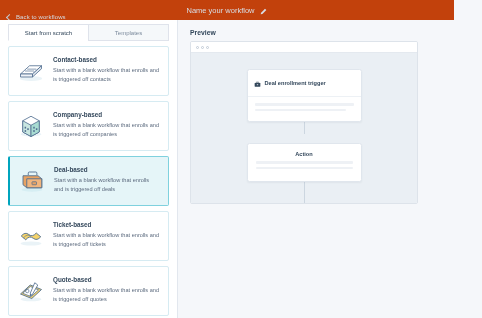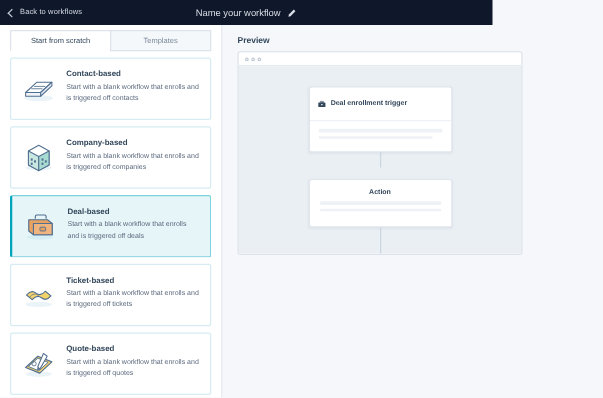--- a/index.html
+++ b/index.html
@@ -6,23 +6,23 @@
   html, body {
     width: 482px; height: 318px;
     font-family: "Liberation Sans", sans-serif;
     background: #f5f7fa;
     overflow: hidden;
   }
   .app { position: relative; width: 482px; height: 318px; background: #f5f7fa; }
 
   
   .topbar {
-    position: absolute; left: 0; top: 0; width: 394px; height: 20px;
-    background: #0f172a;
-    display: flex; align-items: center;
+    position: absolute; left: 0; top: 0; width: 454px; height: 20px;
+    background: #c2410c;
+    display: flex; align-items: flex-end;
   }
   .back-link {
     display: flex; align-items: center; gap: 3px;
     margin-left: 7px; cursor: pointer;
   }
   .back-chevron {
     width: 5px; height: 5px;
     border-left: 1px solid #c3cbd6; border-bottom: 1px solid #c3cbd6;
     transform: rotate(45deg);
     margin-right: 1px;

